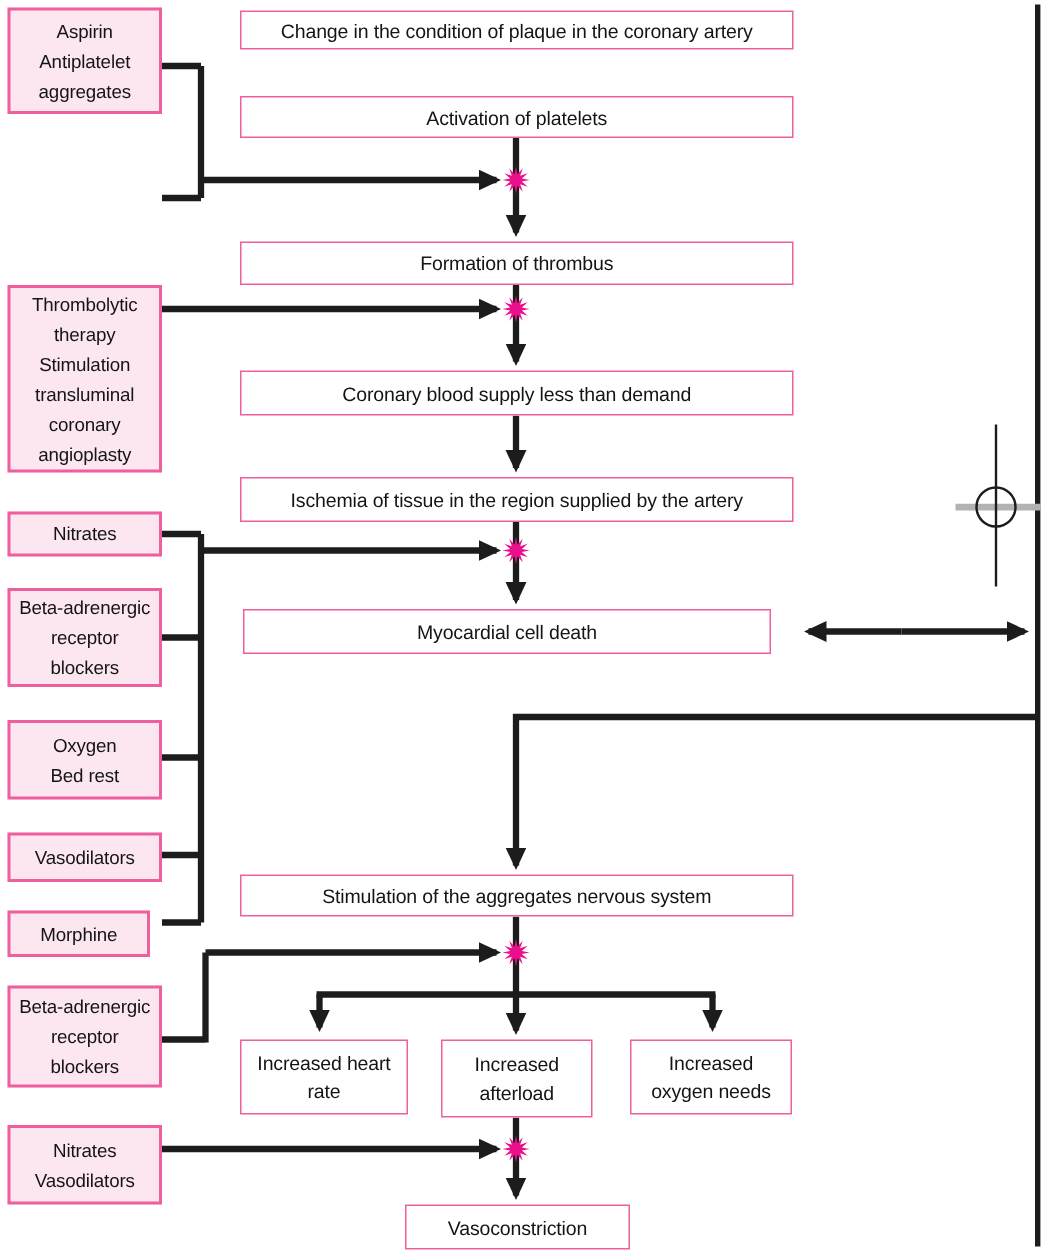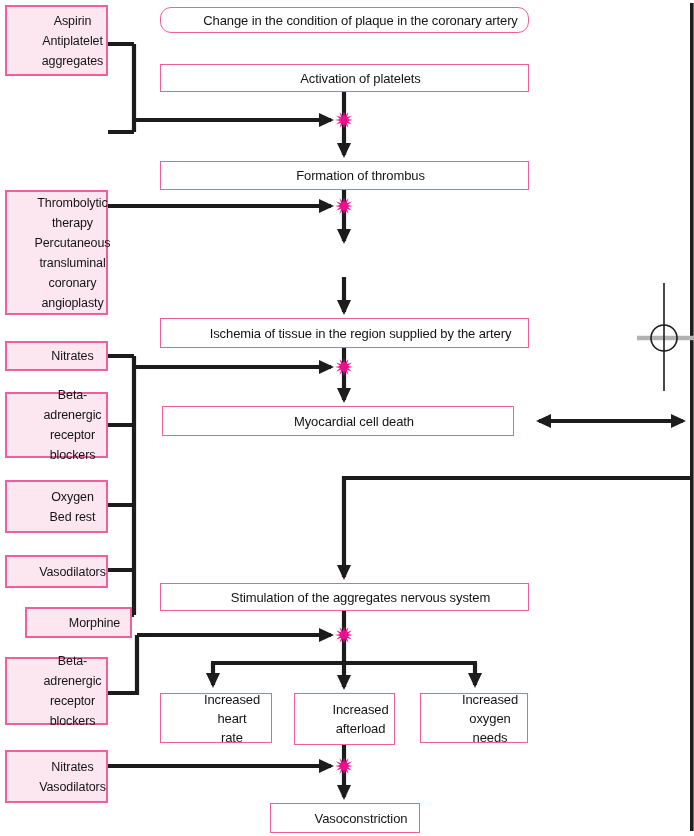--- a/index.html
+++ b/index.html
@@ -3,21 +3,21 @@
 <meta charset="utf-8">
 <style>
   html,body{margin:0;padding:0;background:#ffffff;}
   .canvas{
     position:relative;width:694px;height:836px;background:#ffffff;overflow:hidden;
     font-family:"Liberation Sans",sans-serif;color:var(--text,#111);
   }
   .wires{position:absolute;left:0;top:0;z-index:1;}
   .box{
     position:absolute;z-index:2;display:flex;align-items:center;justify-content:center;
-    text-align:center;white-space:pre-line;box-sizing:border-box;padding-left:32px;
+    text-align:center;white-space:pre-line;box-sizing:border-box;
   }
   .tbox{
     background:var(--treatment-fill,#fce7f1);
     border:2.5px solid var(--box-border,#ee5f9e);
     font-size:12.5px;line-height:20px;letter-spacing:-0.1px;
   }
   .pbox{
     background:var(--process-fill,#fff);
     border:1.5px solid var(--box-border,#ee5f9e);
     font-size:13px;line-height:19px;letter-spacing:-0.1px;
@@ -84,41 +84,42 @@
       <line class="lnthin" x1="664" y1="283" x2="664" y2="391"></line>
       <circle class="lnthin" cx="664" cy="338" r="13"></circle>
     </g>
   </svg>
 
   <div class="box tbox" style="left:5px;top:5px;width:103px;height:71px;">Aspirin
 Antiplatelet
 aggregates</div>
   <div class="box tbox" style="left:5px;top:190px;width:103px;height:125px;">Thrombolytic
 therapy
-Percutaneous
+Stimulation
 transluminal
 coronary
 angioplasty</div>
   <div class="box tbox" style="left:5px;top:341px;width:103px;height:30px;">Nitrates</div>
   <div class="box tbox" style="left:5px;top:392px;width:103px;height:66px;">Beta-adrenergic
 receptor
 blockers</div>
   <div class="box tbox" style="left:5px;top:480px;width:103px;height:53px;">Oxygen
 Bed rest</div>
   <div class="box tbox" style="left:5px;top:555px;width:103px;height:33px;">Vasodilators</div>
-  <div class="box tbox" style="left:5px;top:607px;width:107px;height:31px;margin-left:20px;">Morphine</div>
+  <div class="box tbox" style="left:5px;top:607px;width:95px;height:31px;">Morphine</div>
   <div class="box tbox" style="left:5px;top:657px;width:103px;height:68px;">Beta-adrenergic
 receptor
 blockers</div>
   <div class="box tbox" style="left:5px;top:750px;width:103px;height:53px;">Nitrates
 Vasodilators</div>
 
-  <div class="box pbox" style="left:160px;top:7px;width:369px;height:26px;border-radius:11px;">Change in the condition of plaque in the coronary artery</div>
+  <div class="box pbox" style="left:160px;top:7px;width:369px;height:26px;">Change in the condition of plaque in the coronary artery</div>
   <div class="box pbox" style="left:160px;top:64px;width:369px;height:28px;">Activation of platelets</div>
   <div class="box pbox" style="left:160px;top:161px;width:369px;height:29px;">Formation of thrombus</div>
+  <div class="box pbox" style="left:160px;top:247px;width:369px;height:30px;">Coronary blood supply less than demand</div>
   <div class="box pbox" style="left:160px;top:318px;width:369px;height:30px;">Ischemia of tissue in the region supplied by the artery</div>
   <div class="box pbox" style="left:162px;top:406px;width:352px;height:30px;">Myocardial cell death</div>
   <div class="box pbox" style="left:160px;top:583px;width:369px;height:28px;">Stimulation of the aggregates nervous system</div>
   <div class="box pbox" style="left:160px;top:693px;width:112px;height:50px;">Increased heart
 rate</div>
   <div class="box pbox" style="left:294px;top:693px;width:101px;height:52px;">Increased
 afterload</div>
   <div class="box pbox" style="left:420px;top:693px;width:108px;height:50px;">Increased
 oxygen needs</div>
   <div class="box pbox" style="left:270px;top:803px;width:150px;height:30px;">Vasoconstriction</div>

